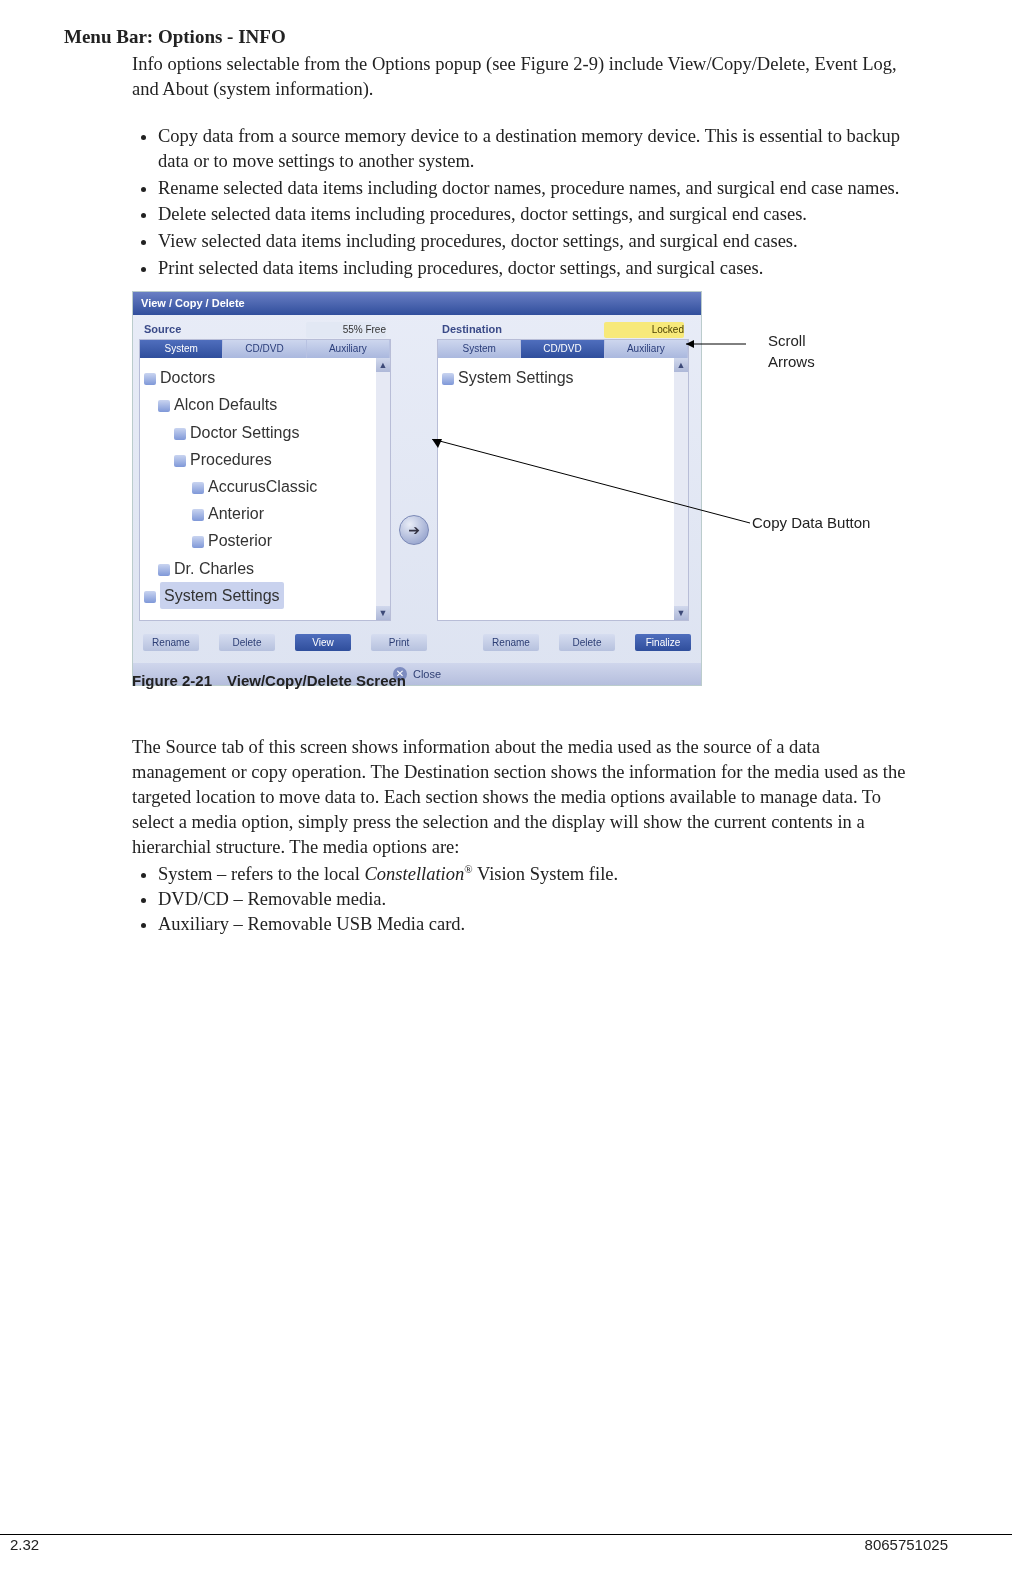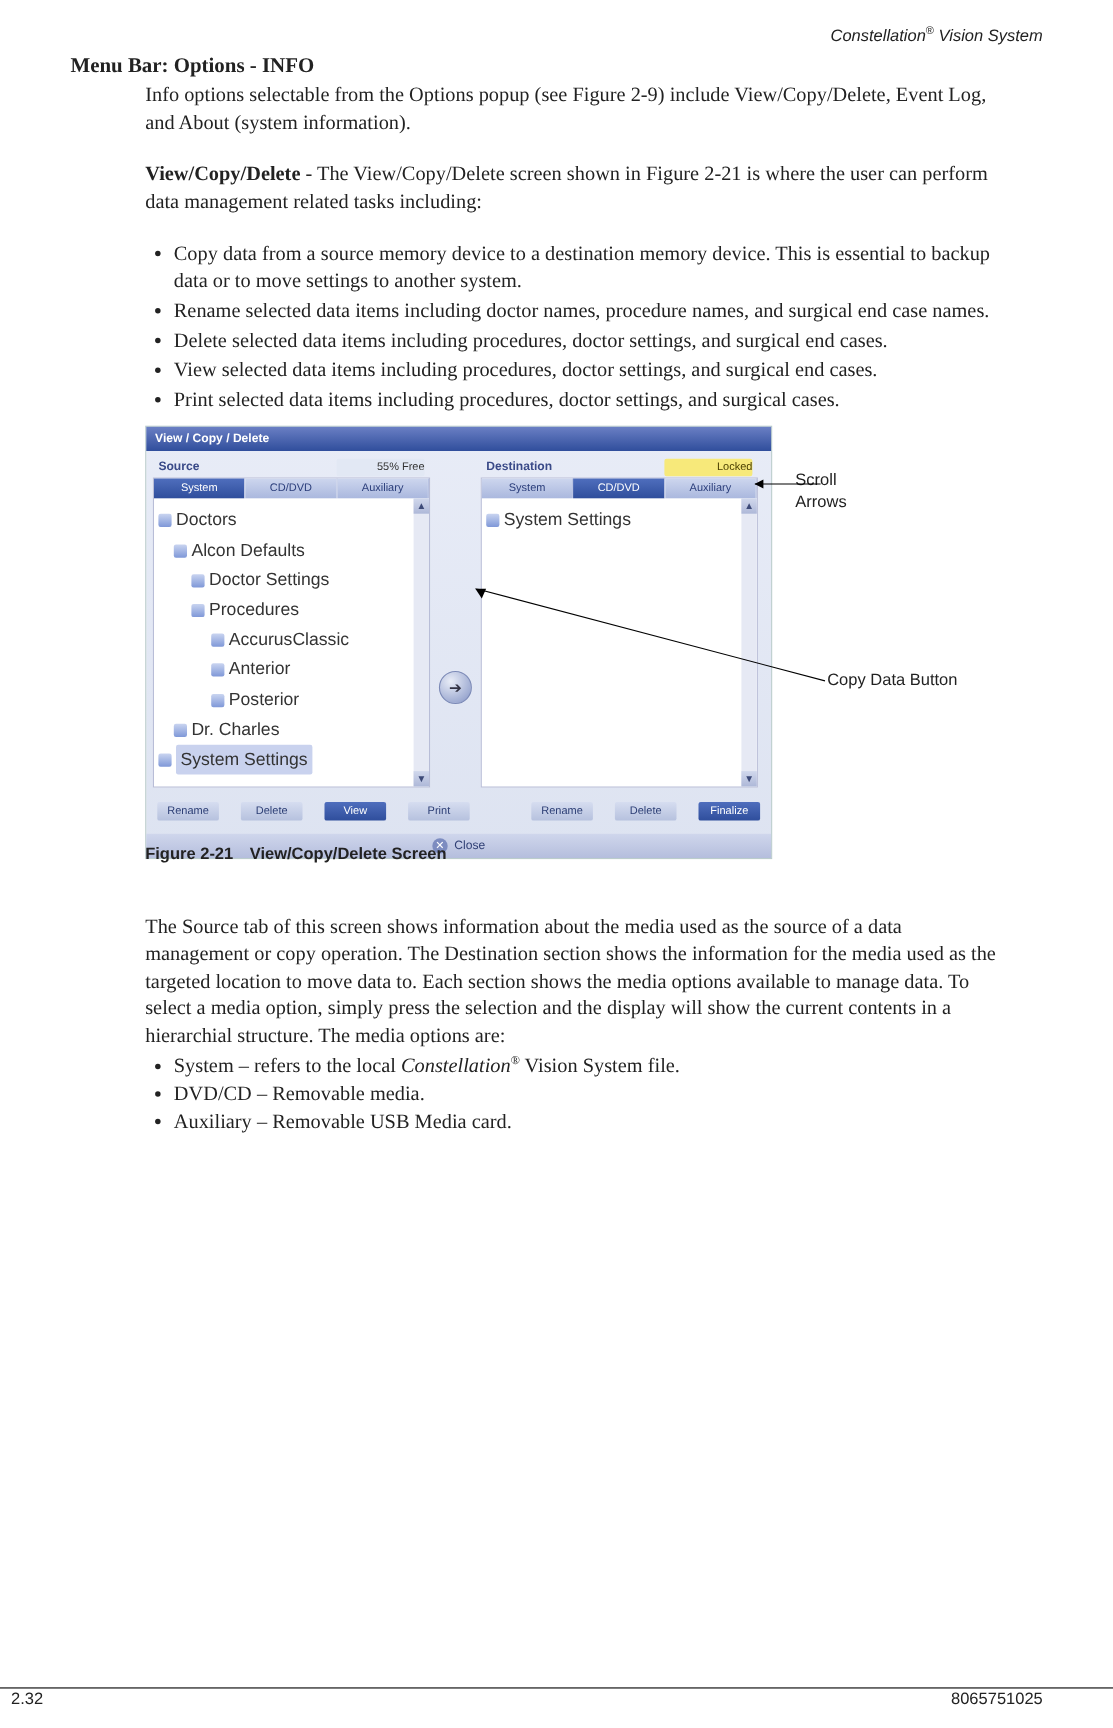--- a/index.html
+++ b/index.html
@@ -216,32 +216,26 @@
   }
   svg.lead { position: absolute; pointer-events: none; }
   .media-item { font-style: normal; }
   .media-item .sysname { font-style: italic; }
 </style>
 </head>
 <body>
 
 <div class="page">
 
-  <div class="running-header">
-    <span>Constellation</span><span class="reg">®</span><span> Vision System</span>
-  </div>
 
   <h2 class="section-title">Menu Bar: Options - INFO</h2>
 
   <div class="body-block">
     <p class="para">Info options selectable from the Options popup (see Figure 2-9) include View/Copy/Delete, Event Log, and About (system information).</p>
 
-    <p class="para">
-      <span class="lead-label">View/Copy/Delete</span><span> - The View/Copy/Delete screen shown in Figure 2-21 is where the user can perform data management related tasks including:</span>
-    </p>
 
     <ul class="bullets">
       <li>Copy data from a source memory device to a destination memory device. This is essential to backup data or to move settings to another system.</li>
       <li>Rename selected data items including doctor names, procedure names, and surgical end case names.</li>
       <li>Delete selected data items including procedures, doctor settings, and surgical end cases.</li>
       <li>View selected data items including procedures, doctor settings, and surgical end cases.</li>
       <li>Print selected data items including procedures, doctor settings, and surgical cases.</li>
     </ul>
   </div>
 
@@ -309,21 +303,21 @@
         <div class="tbtn">Delete</div>
         <div class="tbtn active">Finalize</div>
       </div>
       <div style="height:36px;"></div>
       <div class="closebar">
         <span class="icon">✕</span>
         <span>Close</span>
       </div>
     </div>
 
-    <div class="callout" style="top:40px; left:591px; width:80px;">
+    <div class="callout" style="top:40px; left:636px; width:80px;">
       <span>Scroll Arrows</span>
     </div>
     <svg class="lead" style="top:46px; left:554px;" width="68" height="14">
       <line x1="0" y1="7" x2="60" y2="7" stroke="#000" stroke-width="1"></line>
       <polygon points="0,7 8,3 8,11" fill="#000"></polygon>
     </svg>
 
     <div class="callout" style="top:222px; left:620px; width:120px;">
       <span>Copy Data Button</span>
     </div>

